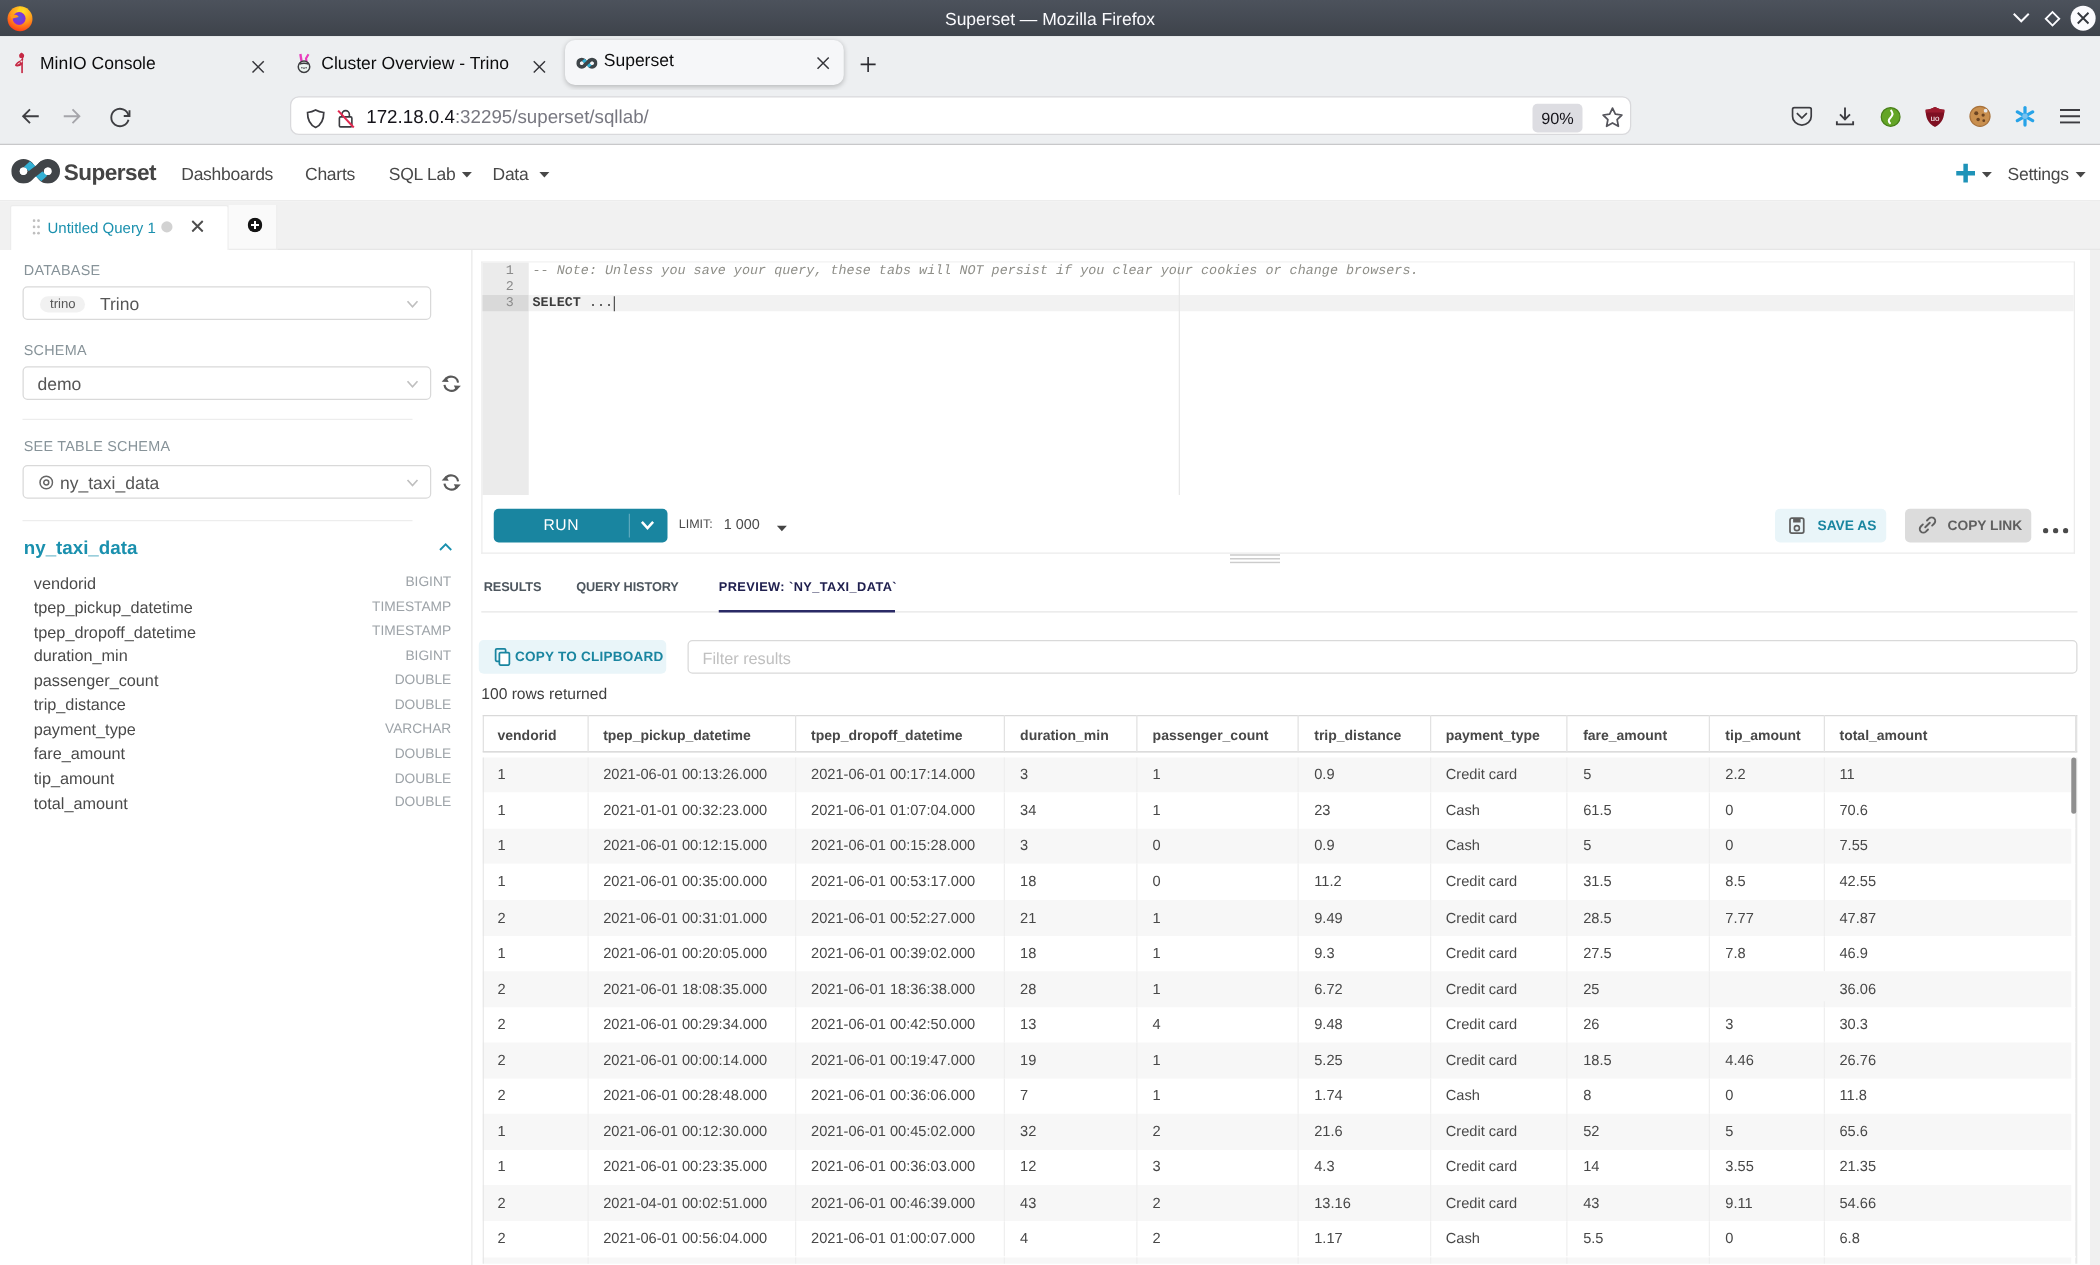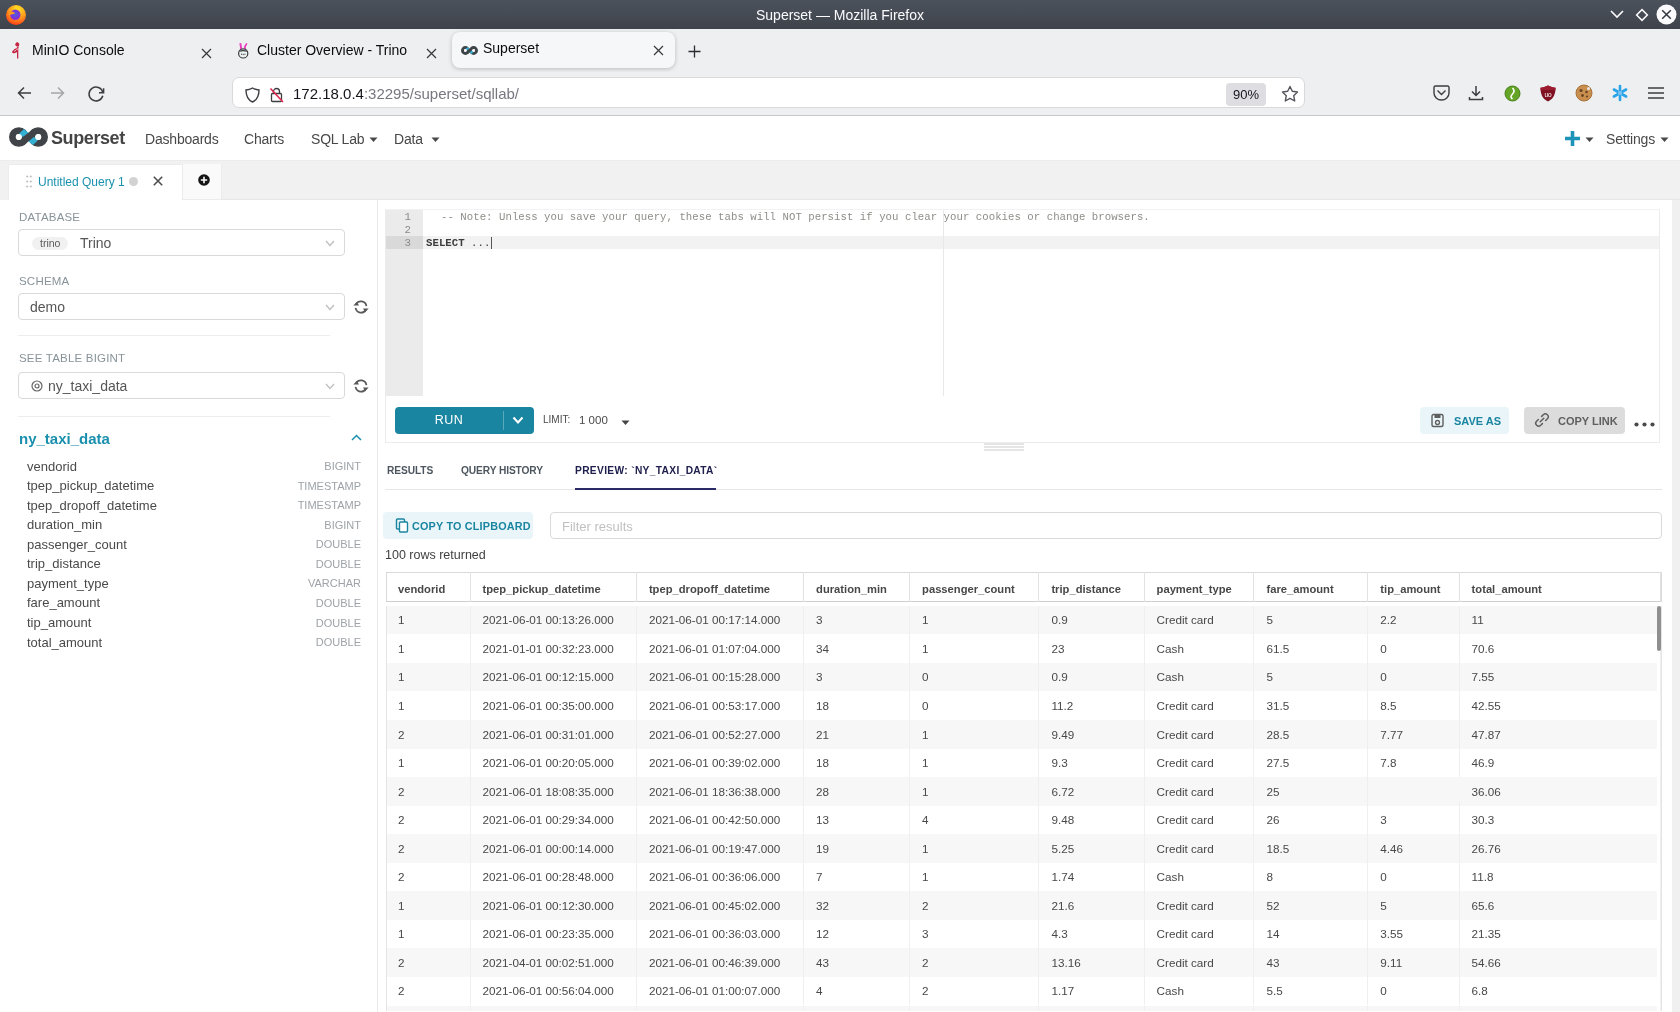--- a/index.html
+++ b/index.html
@@ -289,21 +289,21 @@
       <path d="M1 3 L5 7.5 L9 3" stroke="#bfbfbf" stroke-width="1.3" fill="none"></path>
     </svg>
 </div>
 <svg class="abs refbtn" style="top:299px;" viewBox="0 0 15 15">
   <path d="M2.9 4.9 A5.2 5.2 0 0 1 12.6 6.6" stroke="#595959" stroke-width="1.6" fill="none"></path>
   <path d="M12.1 10.1 A5.2 5.2 0 0 1 2.4 8.4" stroke="#595959" stroke-width="1.6" fill="none"></path>
   <polygon points="5.6,6.1 0.3,6.0 3.6,2.5" fill="#595959"></polygon>
   <polygon points="9.4,8.9 14.7,9.0 11.4,12.5" fill="#595959"></polygon>
 </svg>
 <div class="abs divline" style="top:335px;"></div>
-<div class="abs sectlabel" style="top:352px;">SEE TABLE BIGINT</div>
+<div class="abs sectlabel" style="top:352px;">SEE TABLE SCHEMA</div>
 <div class="abs selbox" style="top:372px;">
   <svg class="abs" style="left:12px;top:7px;" width="12" height="12" viewBox="0 0 12 12">
     <circle cx="6" cy="6" r="5" stroke="#666" stroke-width="1.2" fill="none"></circle>
     <circle cx="6" cy="6" r="2" stroke="#666" stroke-width="1.2" fill="none"></circle>
   </svg>
   <div class="abs" style="left:29px;top:5px;font-size:14px;color:#565656;">ny_taxi_data</div>
   <svg class="abs selchev" viewBox="0 0 10 10">
       <path d="M1 3 L5 7.5 L9 3" stroke="#bfbfbf" stroke-width="1.3" fill="none"></path>
     </svg>
 </div>
@@ -340,21 +340,21 @@
 <div class="abs coltype" style="top:636.0px;">DOUBLE</div>
 
 <div class="abs" id="editor">
   <div class="abs" id="gutter"></div>
   <div class="abs" style="left:0;top:26px;width:37px;height:13px;background:#d9d9d9;"></div>
   <div class="abs" style="left:37px;top:26px;width:1236px;height:13px;background:#f2f2f2;"></div>
   <div class="abs" style="left:557px;top:0;width:1px;height:186px;background:#e8e8e8;"></div>
   <div class="abs mono lnum" style="top:1px;">1</div>
   <div class="abs mono lnum" style="top:14px;">2</div>
   <div class="abs mono lnum" style="top:27px;">3</div>
-  <div class="abs mono" style="left:40px;top:1px;color:#8e8e88;white-space:pre;margin-left:15px;">-- Note: Unless you save your query, these tabs will NOT persist if you clear your cookies or change browsers.</div>
+  <div class="abs mono" style="left:40px;top:1px;color:#8e8e88;font-style:italic;white-space:pre;">-- Note: Unless you save your query, these tabs will NOT persist if you clear your cookies or change browsers.</div>
   <div class="abs mono" style="left:40px;top:27px;color:#3c3c3c;white-space:pre;"><b>SELECT</b> ...</div>
   <div class="abs" style="left:105px;top:27px;width:1.3px;height:12px;background:#555;"></div>
 
   <div class="abs" id="runbtn">
     <div class="abs" style="left:0;width:108px;top:6px;text-align:center;color:#ffffff;font-size:12.5px;letter-spacing:0.5px;">RUN</div>
     <div class="abs sep"></div>
     <svg class="abs" style="left:117px;top:9px;" width="12" height="9" viewBox="0 0 12 9">
         <path d="M1.5 1.5 L6 6.5 L10.5 1.5" stroke="#fff" stroke-width="2" fill="none"></path>
       </svg>
   </div>

